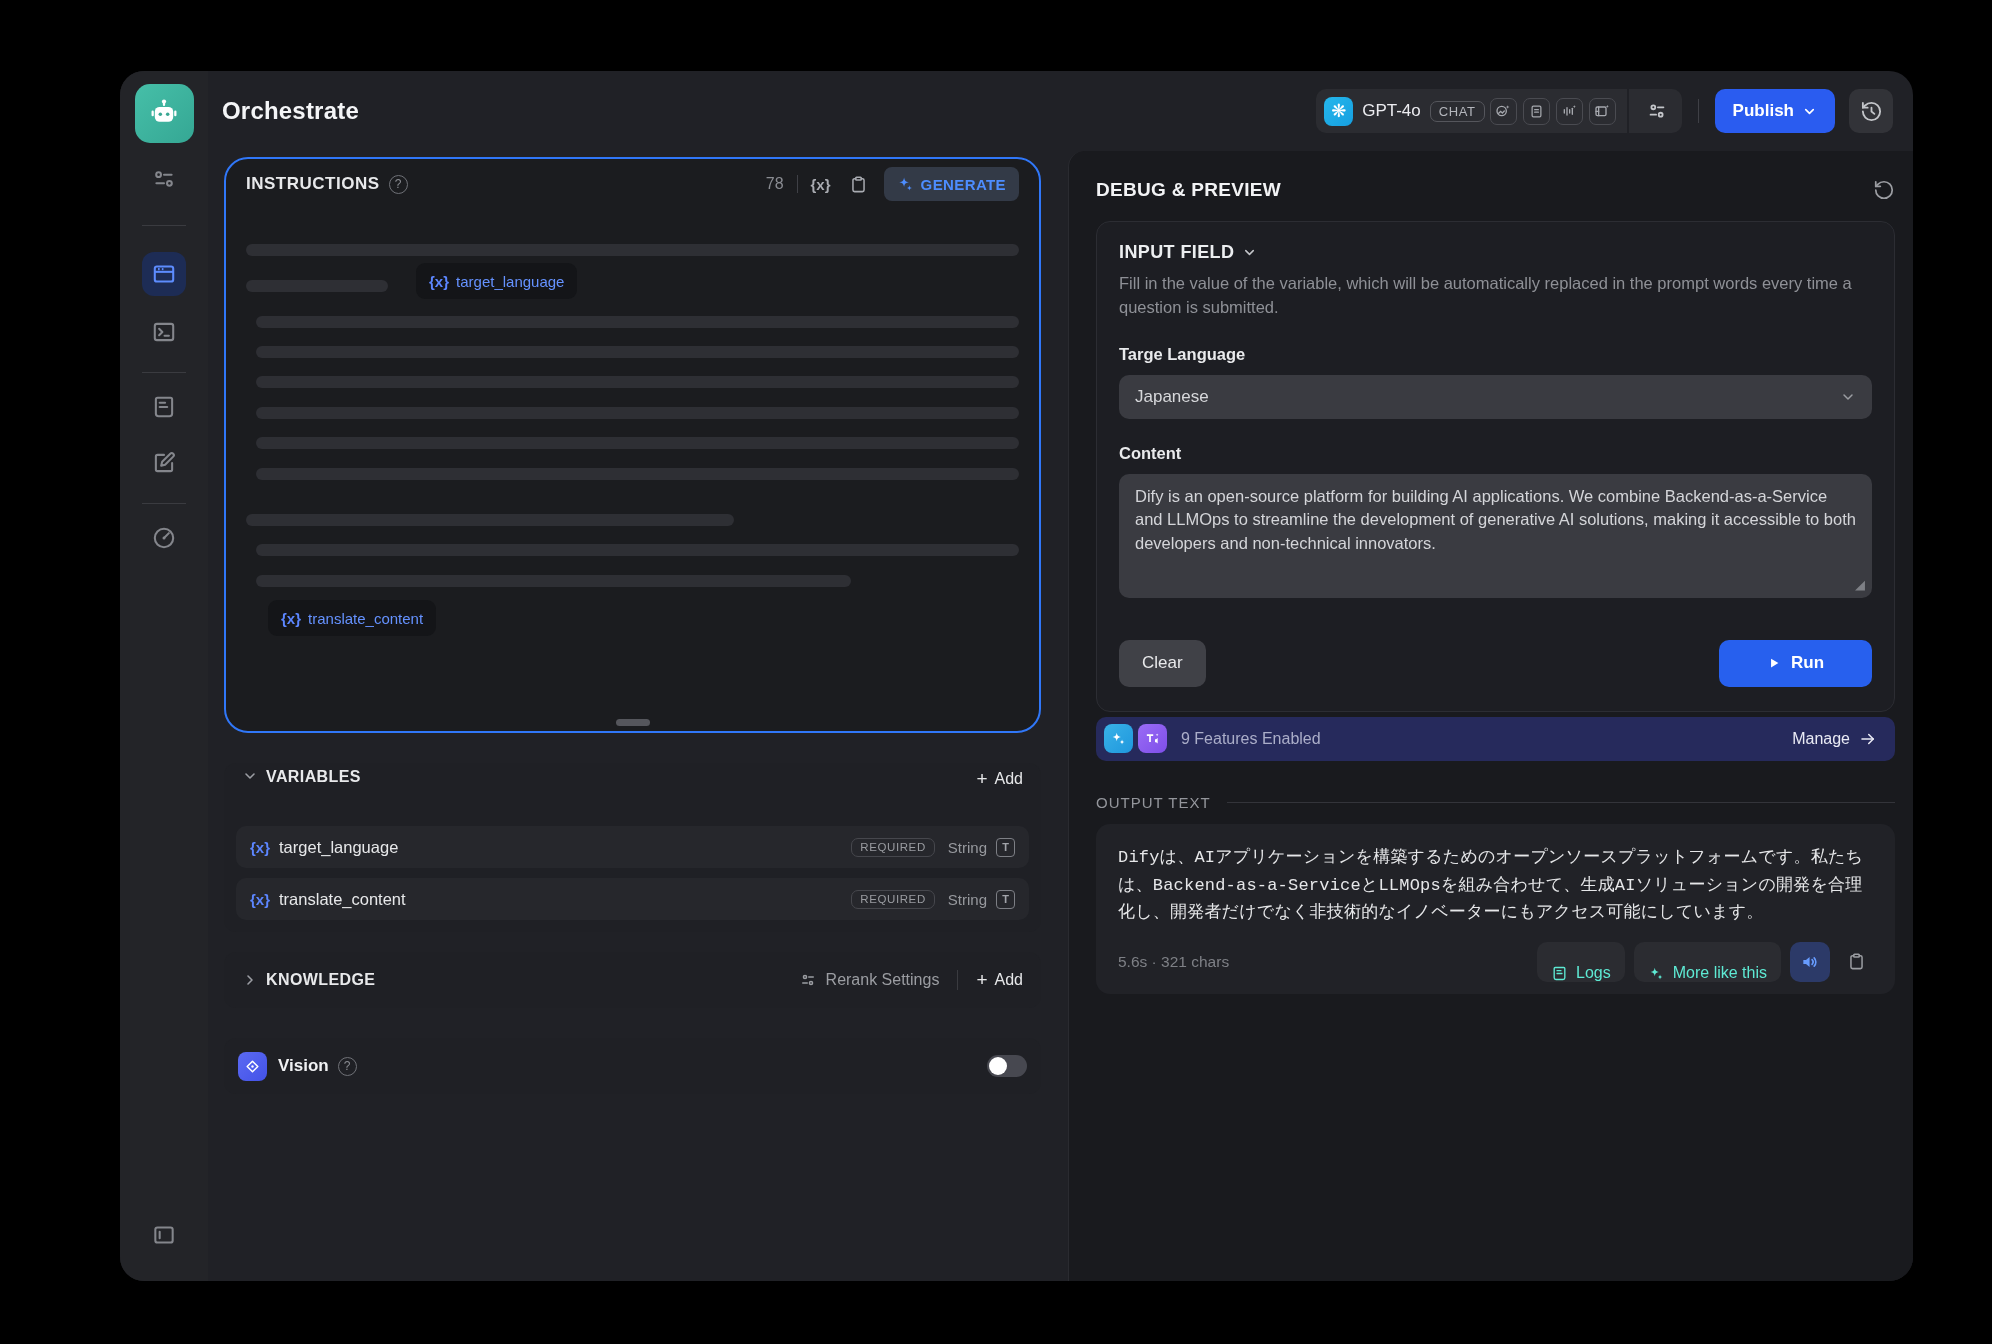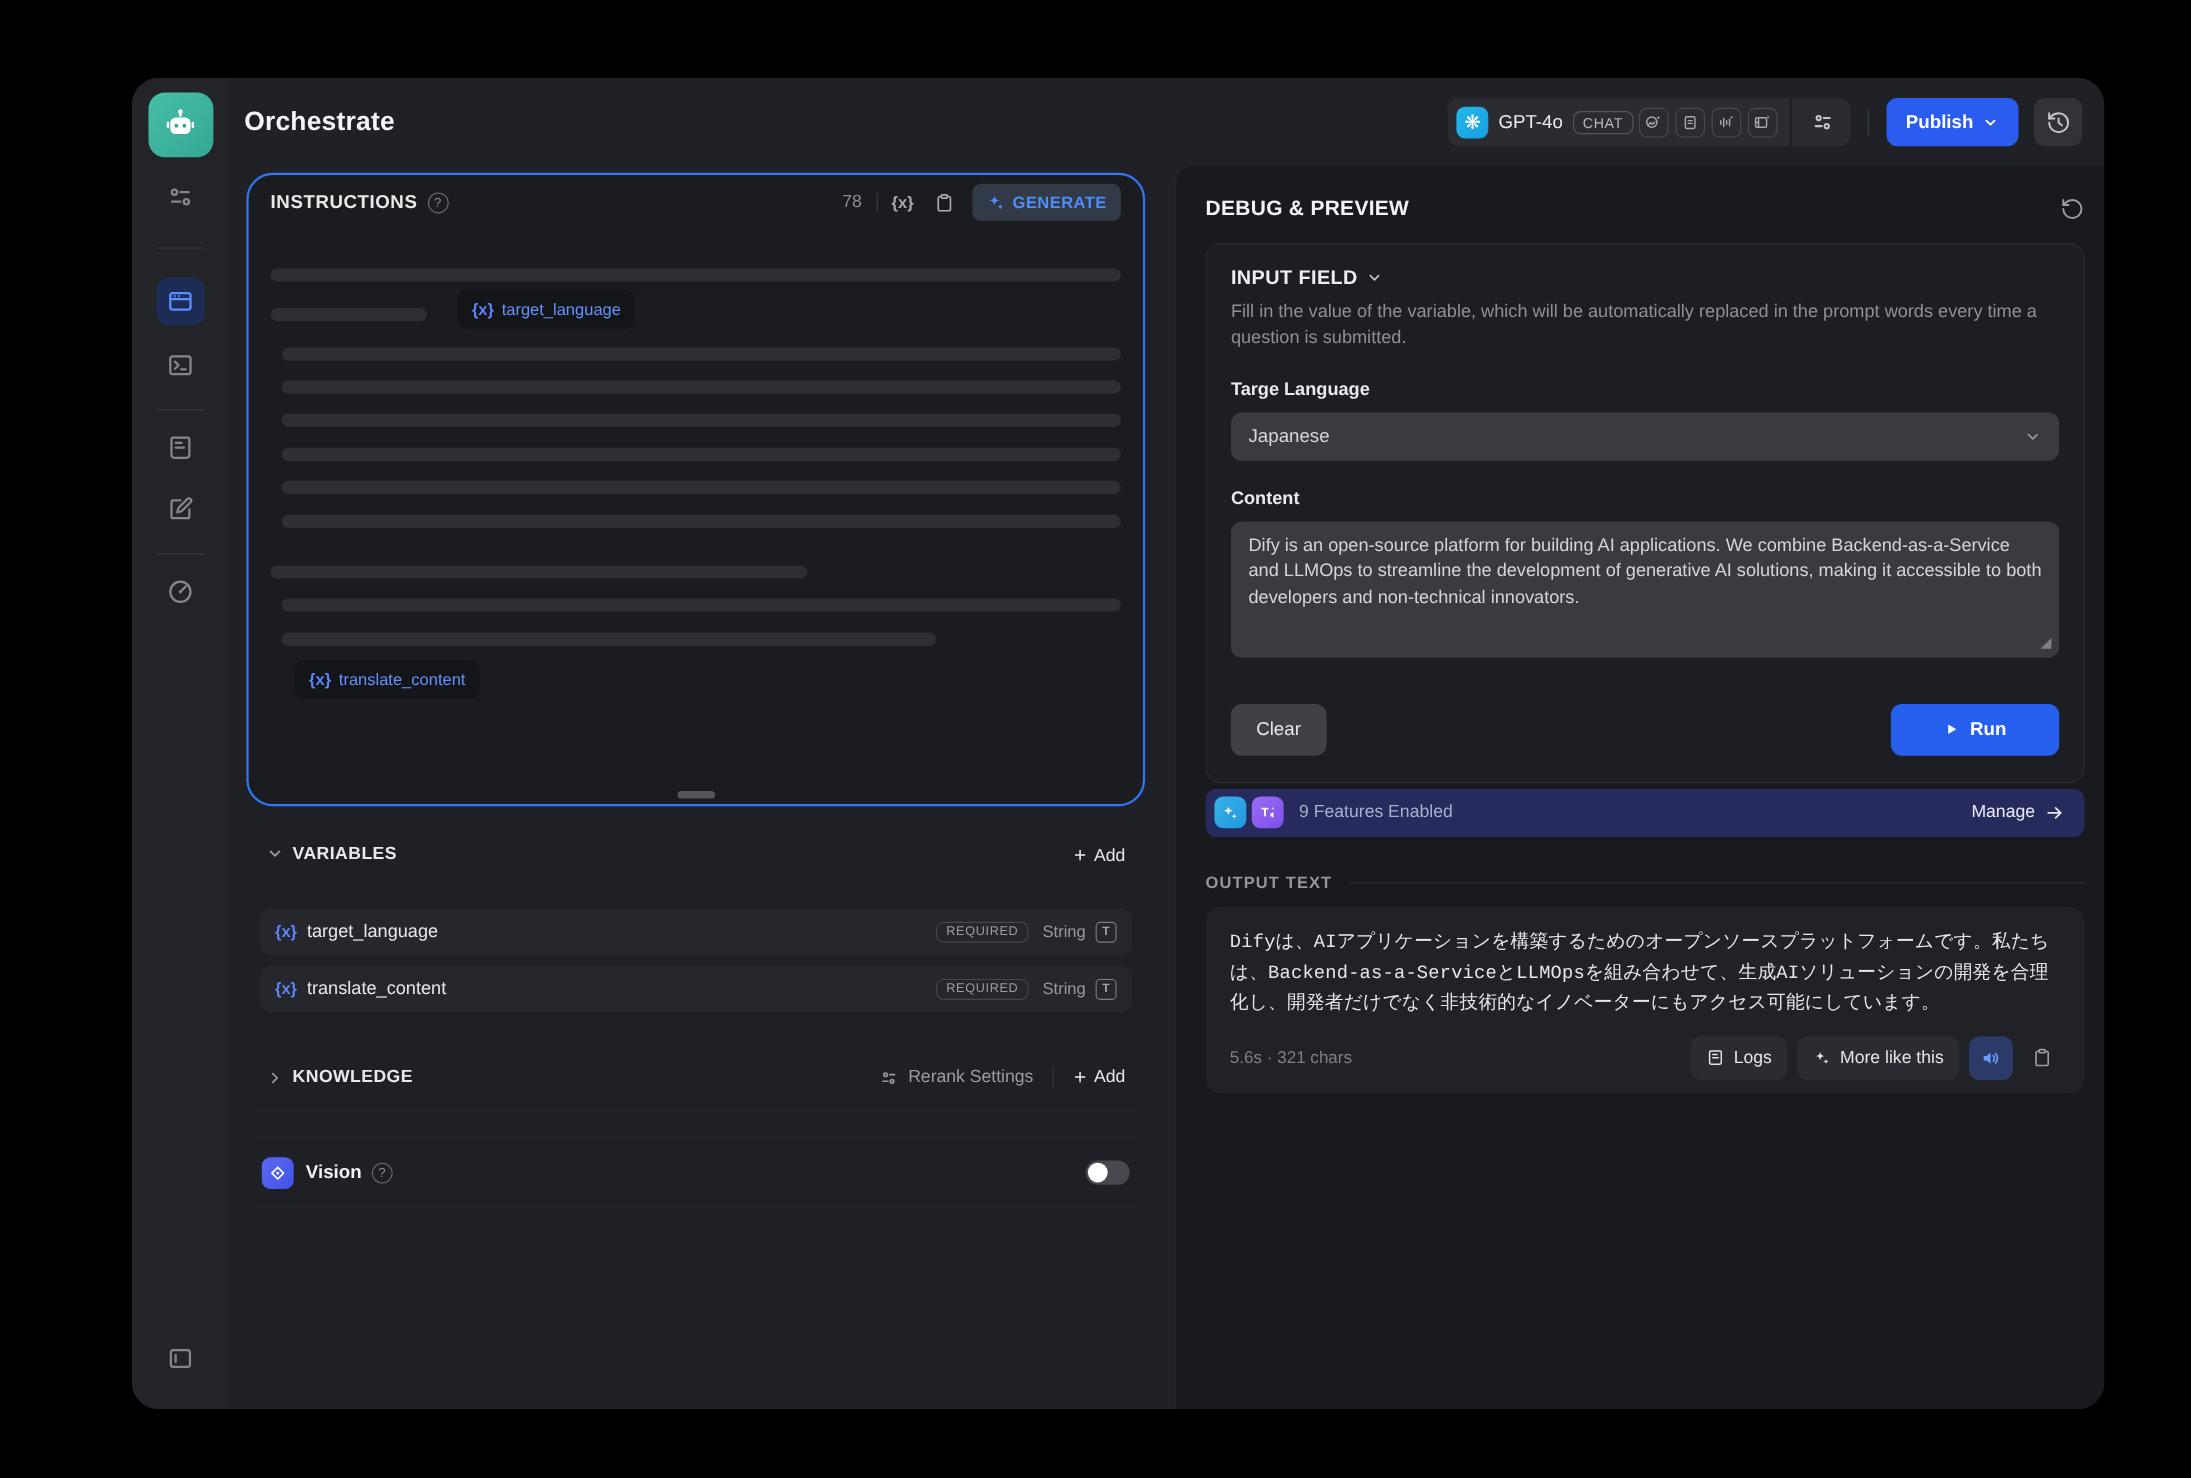--- a/index.html
+++ b/index.html
@@ -114,29 +114,29 @@
 
   .features-bar { margin-top:5px; height:44px; background:#262a5c; border-radius:10px; display:flex; align-items:center; padding:0 8px 0 8px; }
   .feat-ico { width:29px; height:29px; border-radius:8px; display:flex; align-items:center; justify-content:center; color:#fff; }
   .feat-ico.cyan { background:linear-gradient(135deg,#39b2e8,#1f97dd); }
   .feat-ico.purple { background:linear-gradient(135deg,#9a6cf5,#7e4fe9); margin-left:5px; }
   .feat-text { margin-left:14px; font-size:16px; color:#abaec9; }
   .manage { margin-left:auto; display:flex; align-items:center; gap:9px; color:#e9eaf4; font-size:16px; font-weight:500;
             cursor:pointer; padding-right:10px; }
 
   .out-label-row { margin-top:33px; display:flex; align-items:center; }
-  .out-label { font-size:15px; font-weight:700; color:#94969c; letter-spacing:1px; white-space:nowrap; }
+  .out-label { font-size:15px; font-weight:400; color:#94969c; letter-spacing:1px; white-space:nowrap; }
   .out-rule { flex:1; height:1px; background:#33343a; margin-left:16px; }
   .output-card { margin-top:13px; background:#212227; border-radius:14px; padding:20px 22px 12px; }
   .jp-text { font-size:17px; line-height:1.63; color:#e6e7e9; letter-spacing:.2px;font-family:Liberation Mono, monospace; }
   .out-foot { margin-top:15px; display:flex; align-items:center; }
   .out-stats { font-size:15.5px; color:#7e8086; }
   .out-actions { margin-left:auto; display:flex; align-items:center; gap:9px; }
-  .pill-btn { height:40px; border-radius:10px; background:#2b2c31; color:#e5e5e5; font-size:16px; border:none;
-              display:flex; align-items:center; gap:8px; padding:0 14px; cursor:pointer; }
+  .pill-btn { height:40px; border-radius:10px; background:#2b2c31; color:#5eead4; font-size:16px; border:none;
+              display:flex; align-items:flex-end; gap:8px; padding:0 14px; cursor:pointer; }
   .speaker-btn { width:40px; height:40px; border-radius:10px; background:#2c3a68; color:#679cff;
                  display:flex; align-items:center; justify-content:center; cursor:pointer; }
   .copy-btn { width:34px; height:40px; display:flex; align-items:center; justify-content:center; color:#9b9da2; cursor:pointer; }
 
   svg { display:block; }
 </style>
 </head>
 <body>
 
 <div class="stage">

